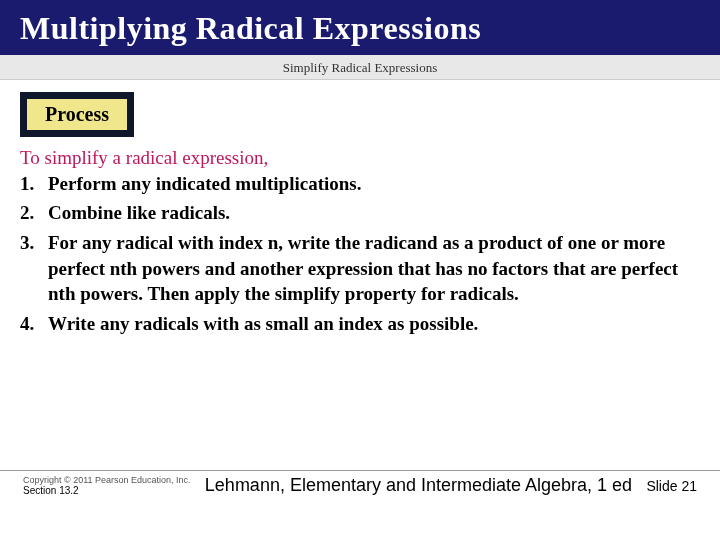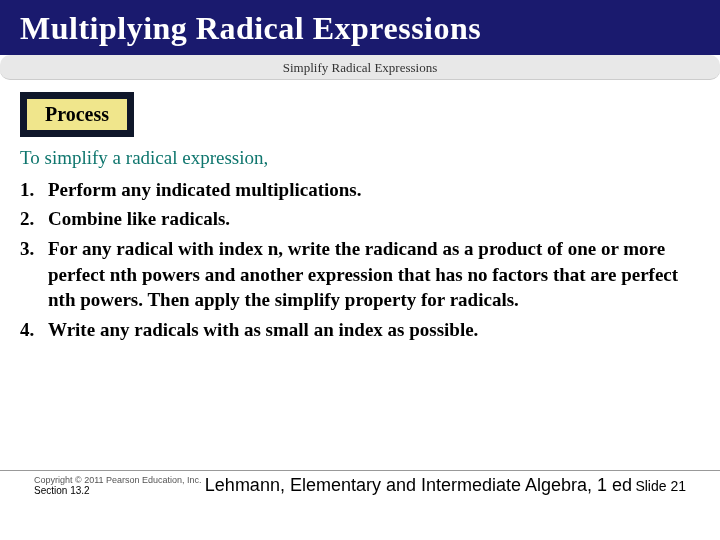--- a/index.html
+++ b/index.html
@@ -36,21 +36,20 @@
       font-family: 'Times New Roman', Times, serif;
       text-align: left;
       letter-spacing: 0.5px;
     }
 
     .subtitle-bar {
       background: #e8e8e8;
       padding: 3px 20px;
       text-align: center;
       border-bottom: 1px solid #cccccc;
-      border-radius: 10px;
     }
 
     .subtitle {
       font-size: 13px;
       color: #333333;
       font-family: 'Times New Roman', Times, serif;
     }
 
     .content {
       flex: 1;
@@ -65,22 +64,22 @@
       padding: 4px 18px;
       font-size: 20px;
       font-weight: bold;
       font-family: 'Times New Roman', Times, serif;
       color: #000000;
       margin-bottom: 8px;
     }
 
     .intro-text {
       font-size: 19px;
-      color: #0f766e;
-      margin-bottom: 6px;
+      color: #be185d;
+      margin-bottom: 0;
       font-family: 'Times New Roman', Times, serif;
       line-height: 1.35;
     }
 
     .steps {
       list-style: none;
       padding: 0;
     }
 
     .step {
@@ -102,21 +101,21 @@
       font-size: 19px;
       color: #000000;
       font-family: 'Times New Roman', Times, serif;
       line-height: 1.35;
       flex: 1;
       font-weight: bold;
     }
 
     .footer {
       border-top: 1px solid #999999;
-      padding: 4px 34px;
+      padding: 4px 23px;
       display: flex;
       align-items: center;
       justify-content: space-between;
       background: #ffffff;
     }
 
     .footer-left {
       display: flex;
       flex-direction: column;
     }

